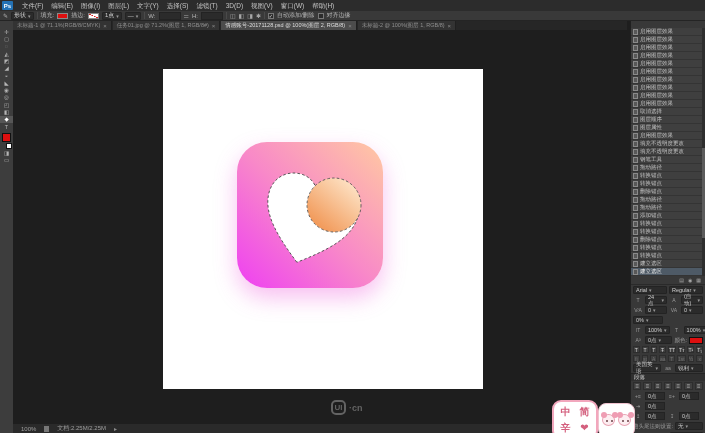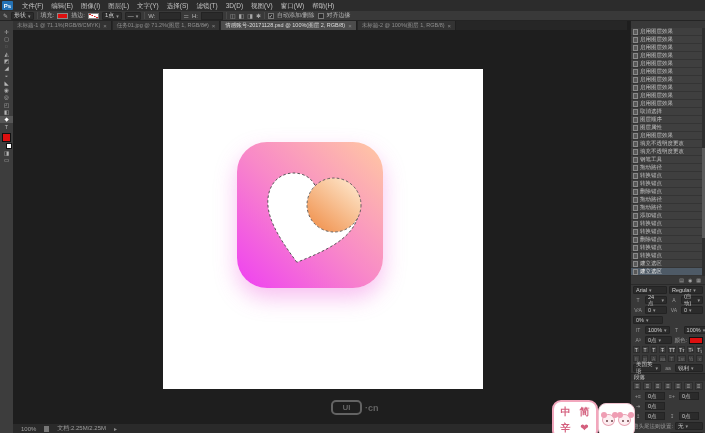--- a/index.html
+++ b/index.html
@@ -47,21 +47,21 @@
   #bg-swatch { width:6px; height:6px; background:#fff; border:1px solid #111; margin-top:1px; margin-left:4px;}
 
   
   #canvas { position:absolute; left:13px; top:30px; width:614px; height:394px; background:#1e1e1e; overflow:hidden;}
   #artboard { position:absolute; left:150px; top:39px; width:320px; height:320px; background:#ffffff; }
   #app-icon { position:absolute; left:74px; top:73px; width:146px; height:146px; border-radius:30px;
               background:linear-gradient(to bottom left,#ffc9a2 0%,#f887c9 52%,#ee3ff2 100%);
               box-shadow:0 10px 22px rgba(236,75,216,0.35); }
   #watermark { position:absolute; left:318px; top:370px; display:flex; align-items:center; gap:3px;
                color:#636363; }
-  #wm-box { border:2px solid #636363; border-radius:5px; width:31px; height:15px; display:flex;
+  #wm-box { border:2px solid #636363; border-radius:5px; width:15px; height:15px; display:flex;
             align-items:center; justify-content:center; font-size:8px; font-weight:bold; }
   #wm-suffix { font-size:9px; font-weight:bold; }
 
   
   #statusbar { position:absolute; left:13px; top:424px; width:614px; height:9px; background:#2a2a2a;
                display:flex; align-items:center; gap:8px; font-size:6px; color:#9f9f9f; padding-left:8px; z-index:4;}
   #doc-icon { width:5px; height:6px; background:#777; }
   #status-arrow { color:#8a8a8a; }
 
   

